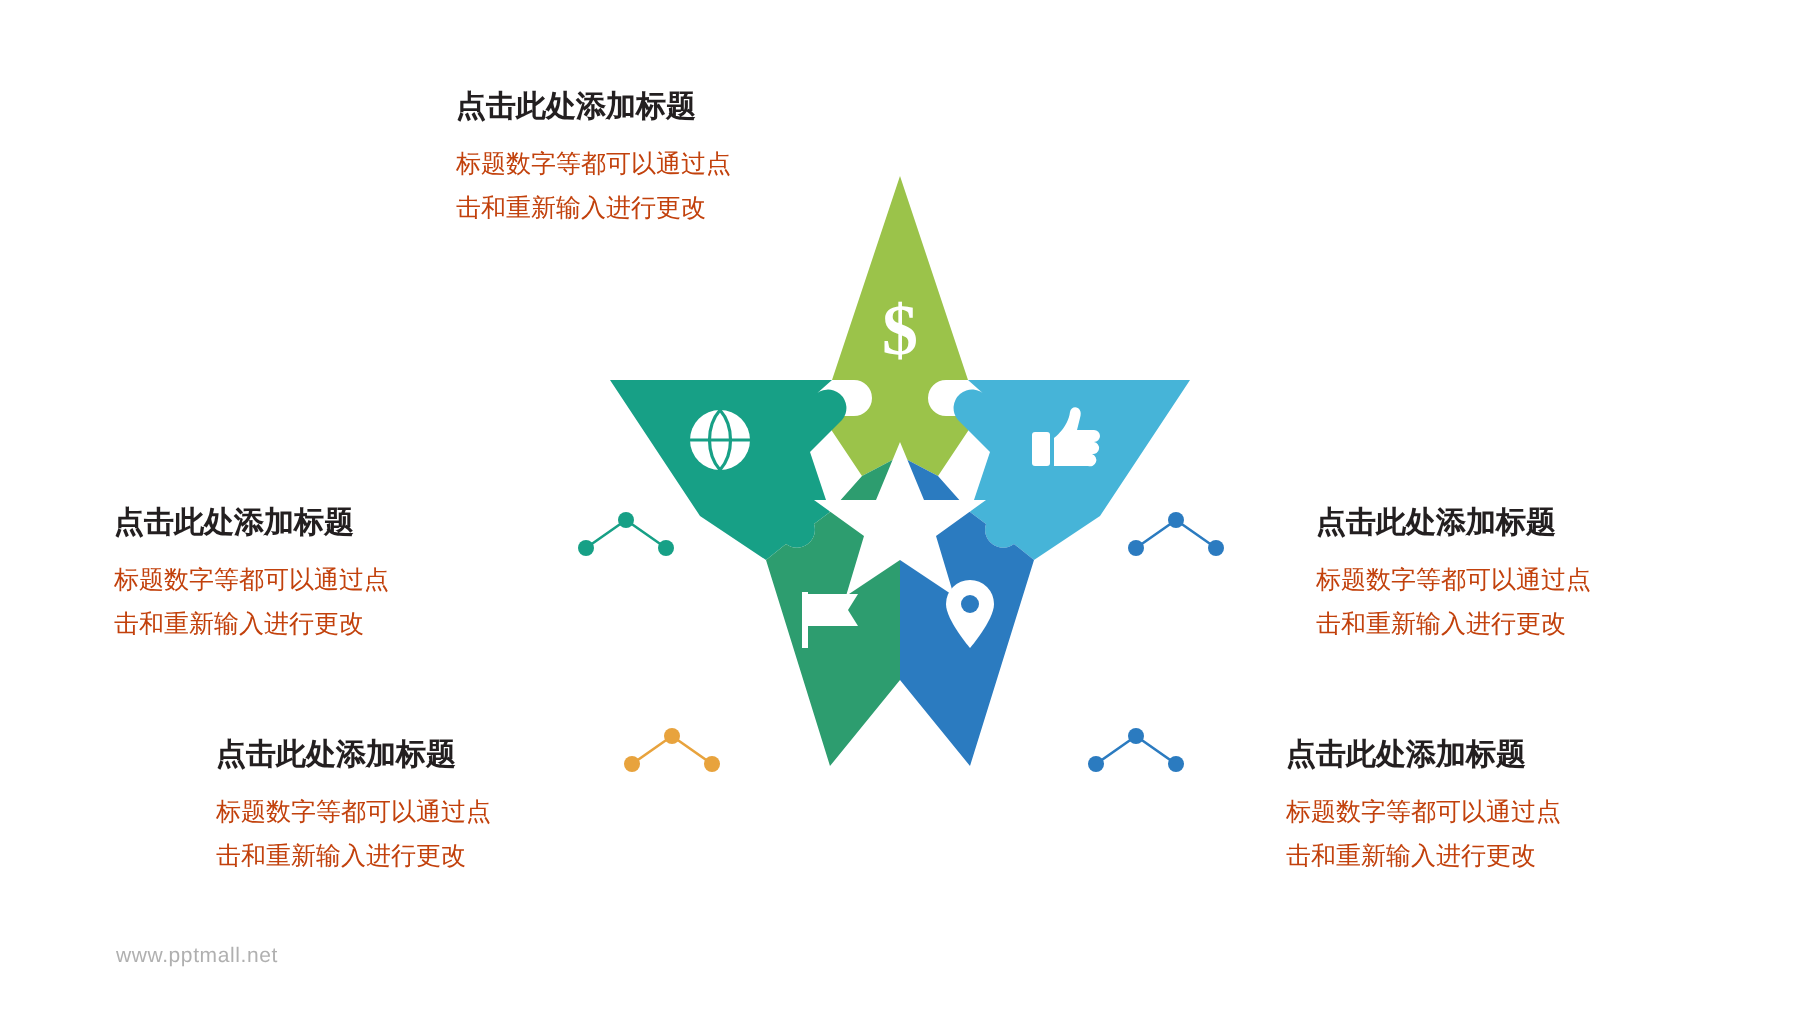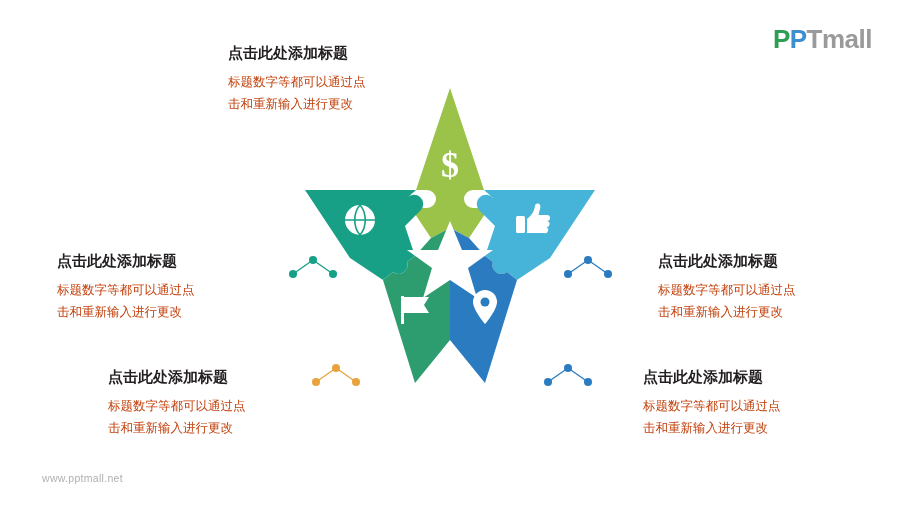--- a/index.html
+++ b/index.html
@@ -27,21 +27,21 @@
     font-weight: bold;
     letter-spacing: -0.5px;
     line-height: 1;
     user-select: none;
   }
   .logo .p1 { color: #2f9e54; }
   .logo .p2 { color: #3d8fd0; }
   .logo .rest { color: #9a9a9a; }
   .footer {
     position: absolute;
-    left: 42px;
+    left: 58px;
     bottom: 22px;
     font-size: 10.5px;
     color: #b0b0b0;
     letter-spacing: 0.3px;
   }
   .txtblock {
     position: absolute;
     width: 235px;
   }
   .txtblock .title {
@@ -66,23 +66,20 @@
   #blk-br    { left: 643px; top: 368px; }
 
   svg.star { position: absolute; left: 255px; top: 78px; }
   .connector { position: absolute; }
 </style>
 </head>
 <body>
 
 <div class="slide">
 
-  <div class="logo">
-    <span class="p1">P</span><span class="p2">P</span><span class="rest">Tmall</span>
-  </div>
 
   <svg class="star" width="390" height="320" viewBox="0 0 390 320">
 
     <g>
       <path d="M195 10 L229 112 L218 112 A9 9 0 0 0 218 130 L234 130 L214 160
                L195 150 L176 160 L156 130 L172 130 A9 9 0 0 0 172 112 L161 112 Z" fill="#9bc34a"></path>
 
       <g transform="translate(195,88)">
         <text x="0" y="11" font-family="'Liberation Serif', serif" font-size="36" font-weight="bold" fill="#ffffff" text-anchor="middle">$</text>
       </g>

